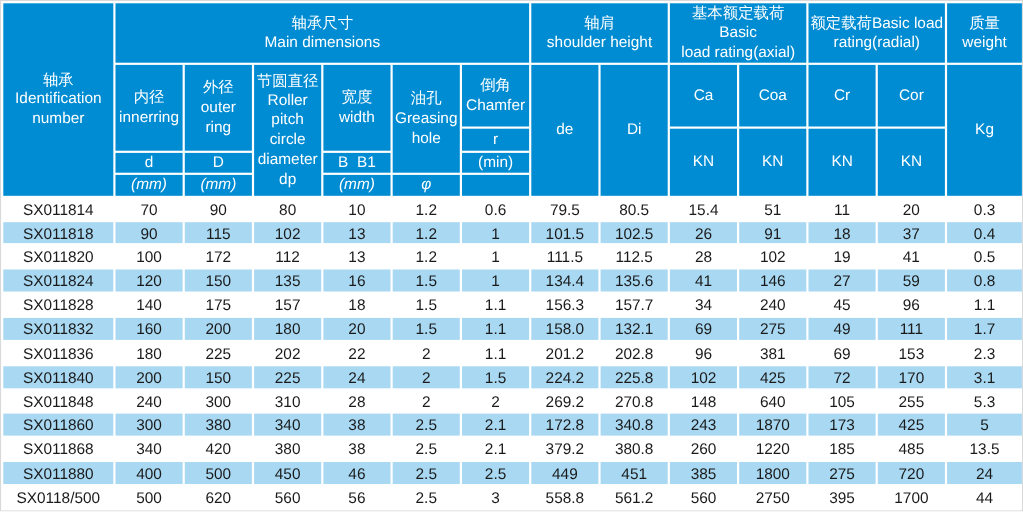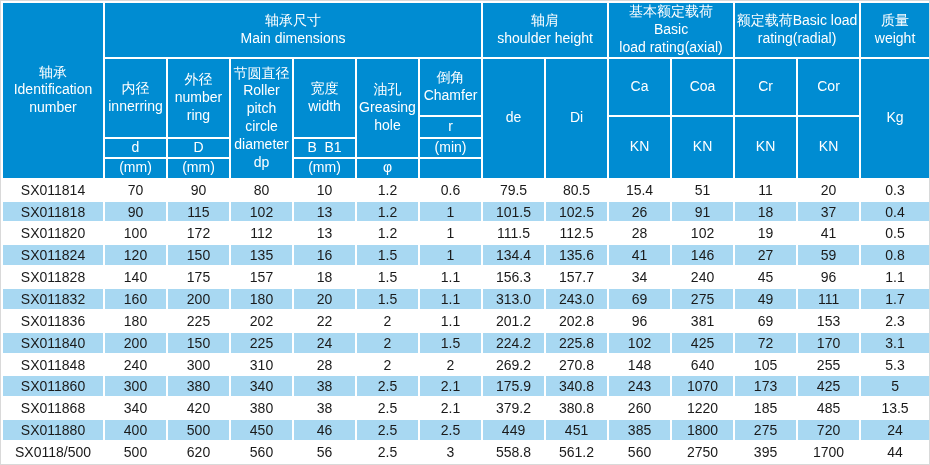--- a/index.html
+++ b/index.html
@@ -31,21 +31,21 @@
     text-align: center;
     vertical-align: middle;
     padding: 0 1px;
     white-space: pre-line;
     overflow: hidden;
   }
   tr.h1 { height: 44px; }
   tr.h2 { height: 56px; }
   tr.h3 { height: 20px; }
   tr.h4 { height: 18px; }
-  tr.h5 { height: 19px; }
+  tr.h5 { height: 19px; font-style: italic; }
   th.small { font-size: 13.5px; }
   th.pitch { line-height: 1.3; }
 
   
   table.spec td {
     font-size: 14px;
     color: #1a1a1a;
     text-align: center;
     vertical-align: middle;
     padding: 0;
@@ -89,21 +89,21 @@
 load rating(axial)</th>
         <th colspan="2">额定载荷Basic load
 rating(radial)</th>
         <th>质量
 weight</th>
       </tr>
       <tr class="h2">
         <th rowspan="2">内径
 innerring</th>
         <th rowspan="2">外径
-number
+outer
 ring</th>
         <th rowspan="4" class="pitch">节圆直径
 Roller
 pitch
 circle
 diameter
 dp</th>
         <th rowspan="2">宽度
 width</th>
         <th rowspan="3">油孔
@@ -222,22 +222,22 @@
           <td>1.1</td>
         </tr>
         <tr class="stripe">
           <td>SX011832</td>
           <td>160</td>
           <td>200</td>
           <td>180</td>
           <td>20</td>
           <td>1.5</td>
           <td>1.1</td>
-          <td>313.0</td>
-          <td>243.0</td>
+          <td>158.0</td>
+          <td>132.1</td>
           <td>69</td>
           <td>275</td>
           <td>49</td>
           <td>111</td>
           <td>1.7</td>
         </tr>
         <tr>
           <td>SX011836</td>
           <td>180</td>
           <td>225</td>
@@ -286,24 +286,24 @@
           <td>5.3</td>
         </tr>
         <tr class="stripe">
           <td>SX011860</td>
           <td>300</td>
           <td>380</td>
           <td>340</td>
           <td>38</td>
           <td>2.5</td>
           <td>2.1</td>
-          <td>175.9</td>
+          <td>172.8</td>
           <td>340.8</td>
           <td>243</td>
-          <td>1070</td>
+          <td>1870</td>
           <td>173</td>
           <td>425</td>
           <td>5</td>
         </tr>
         <tr>
           <td>SX011868</td>
           <td>340</td>
           <td>420</td>
           <td>380</td>
           <td>38</td>

